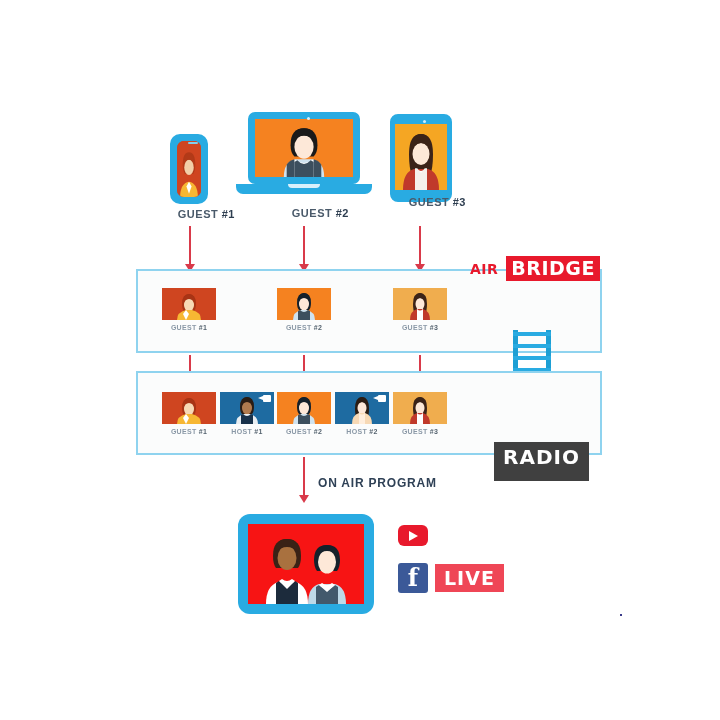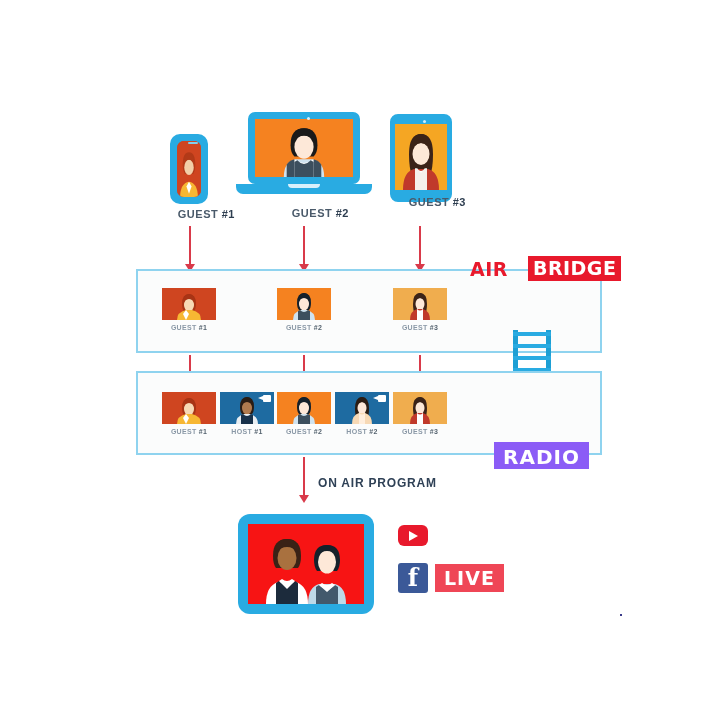--- a/index.html
+++ b/index.html
@@ -79,31 +79,31 @@
   }
 
   
   .ladder{position:absolute;}
   .ladder .rail{position:absolute;width:5px;background:#1d9fd4;top:0;bottom:0;}
   .ladder .rung{position:absolute;left:0;right:0;height:4px;background:#29abe2;}
 
   
   .airbridge{position:absolute;display:flex;align-items:center;}
   .airbridge .air{
-    color:#e8192c;font-weight:bold;font-size:19px;letter-spacing:.5px;
+    color:#e8192c;font-weight:bold;font-size:14px;letter-spacing:.5px;
     font-family:"DejaVu Sans", sans-serif;
   }
   .airbridge .bridge{
     background:#e8192c;color:#ffffff;font-weight:bold;font-size:19px;
-    letter-spacing:.5px;padding:1px 5px 2px 5px;margin-left:20px;
+    letter-spacing:.5px;padding:1px 5px 2px 5px;margin-left:8px;
     font-family:"DejaVu Sans", sans-serif;
   }
   .radio-badge{
-    position:absolute;background:#8b5cf6;color:#ffffff;font-weight:bold;
-    font-size:20px;letter-spacing:1px;padding:3px 9px 0 9px;
+    position:absolute;background:#404040;color:#ffffff;font-weight:bold;
+    font-size:20px;letter-spacing:1px;padding:3px 9px 12px 9px;
     font-family:"DejaVu Sans", sans-serif;
   }
 
   
   .onair{
     position:absolute;font-size:12px;font-weight:bold;letter-spacing:.8px;
     color:#2f4156;white-space:nowrap;
   }
 
   

